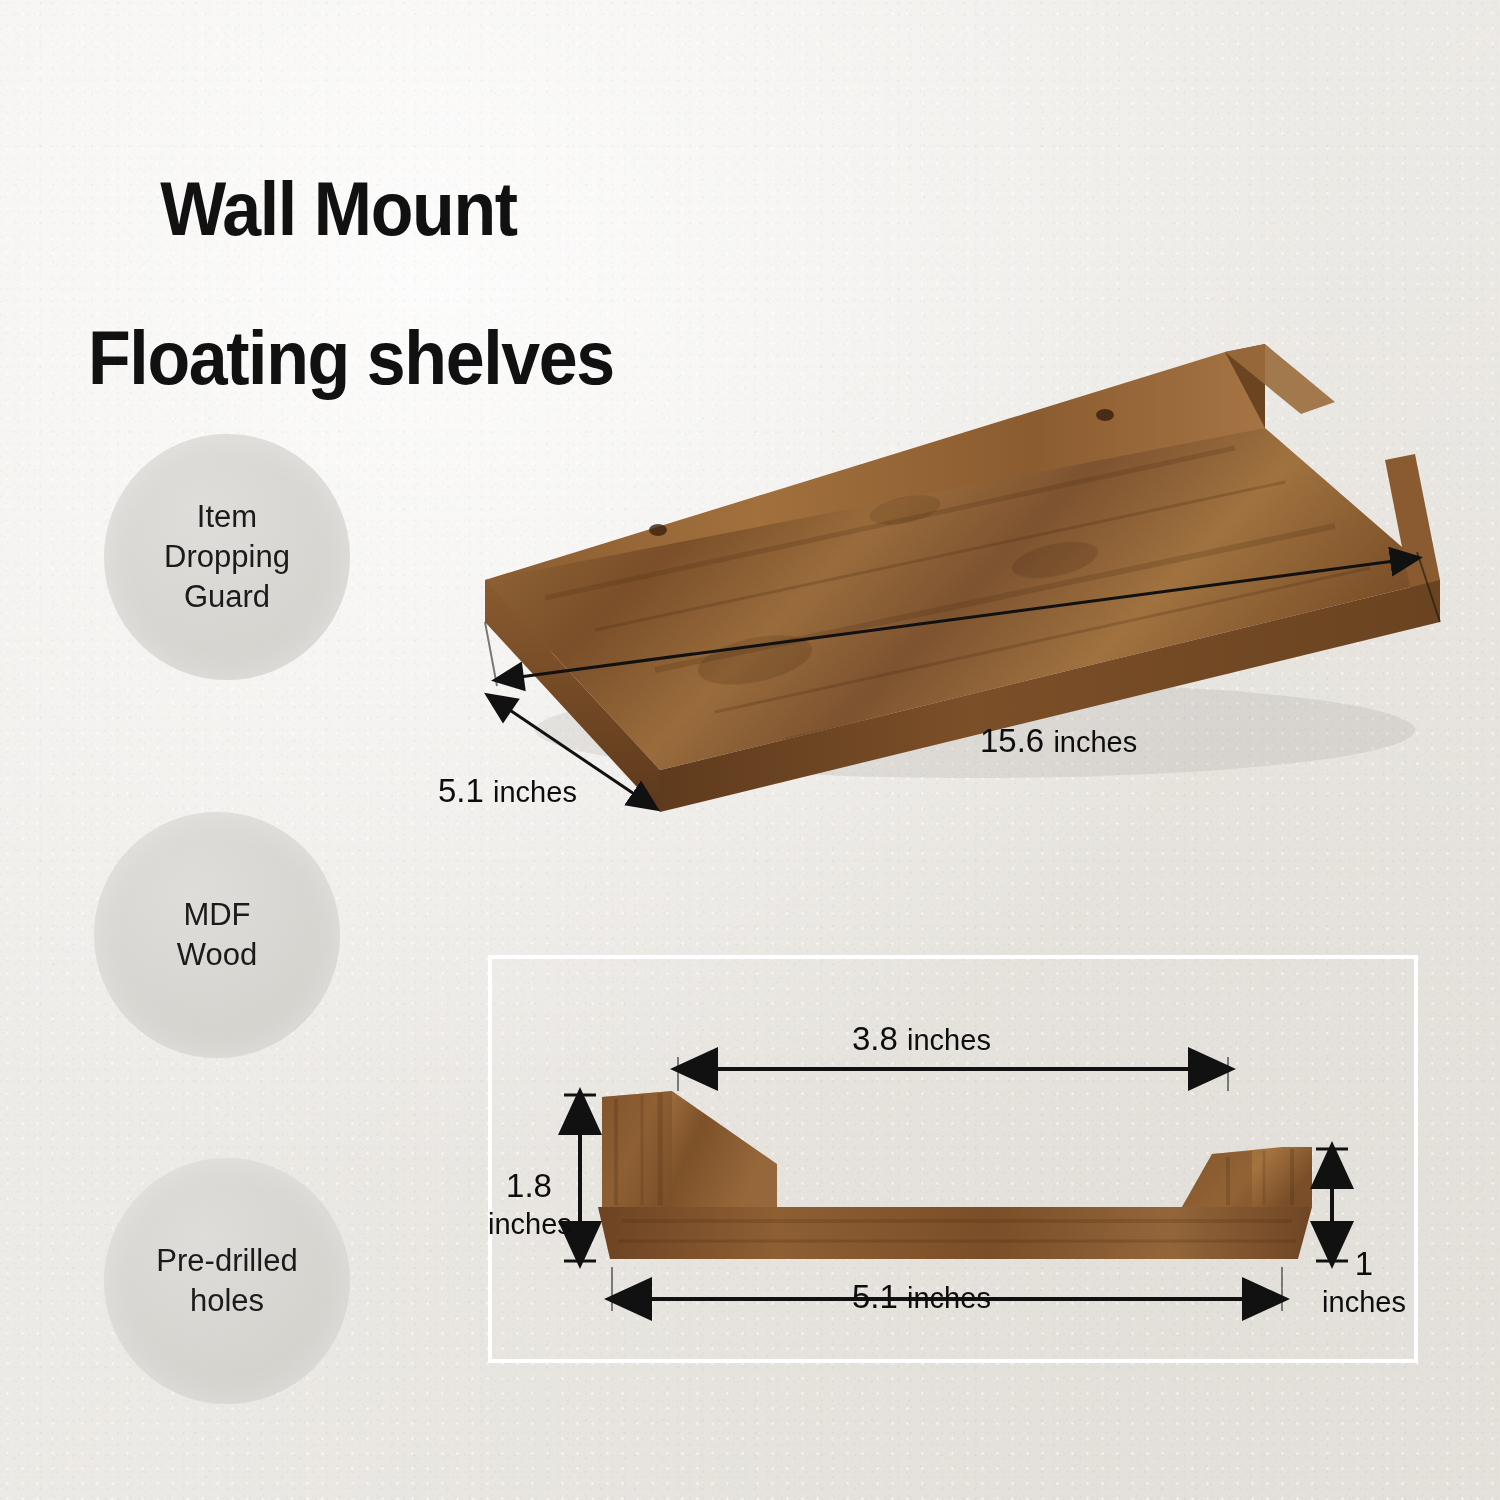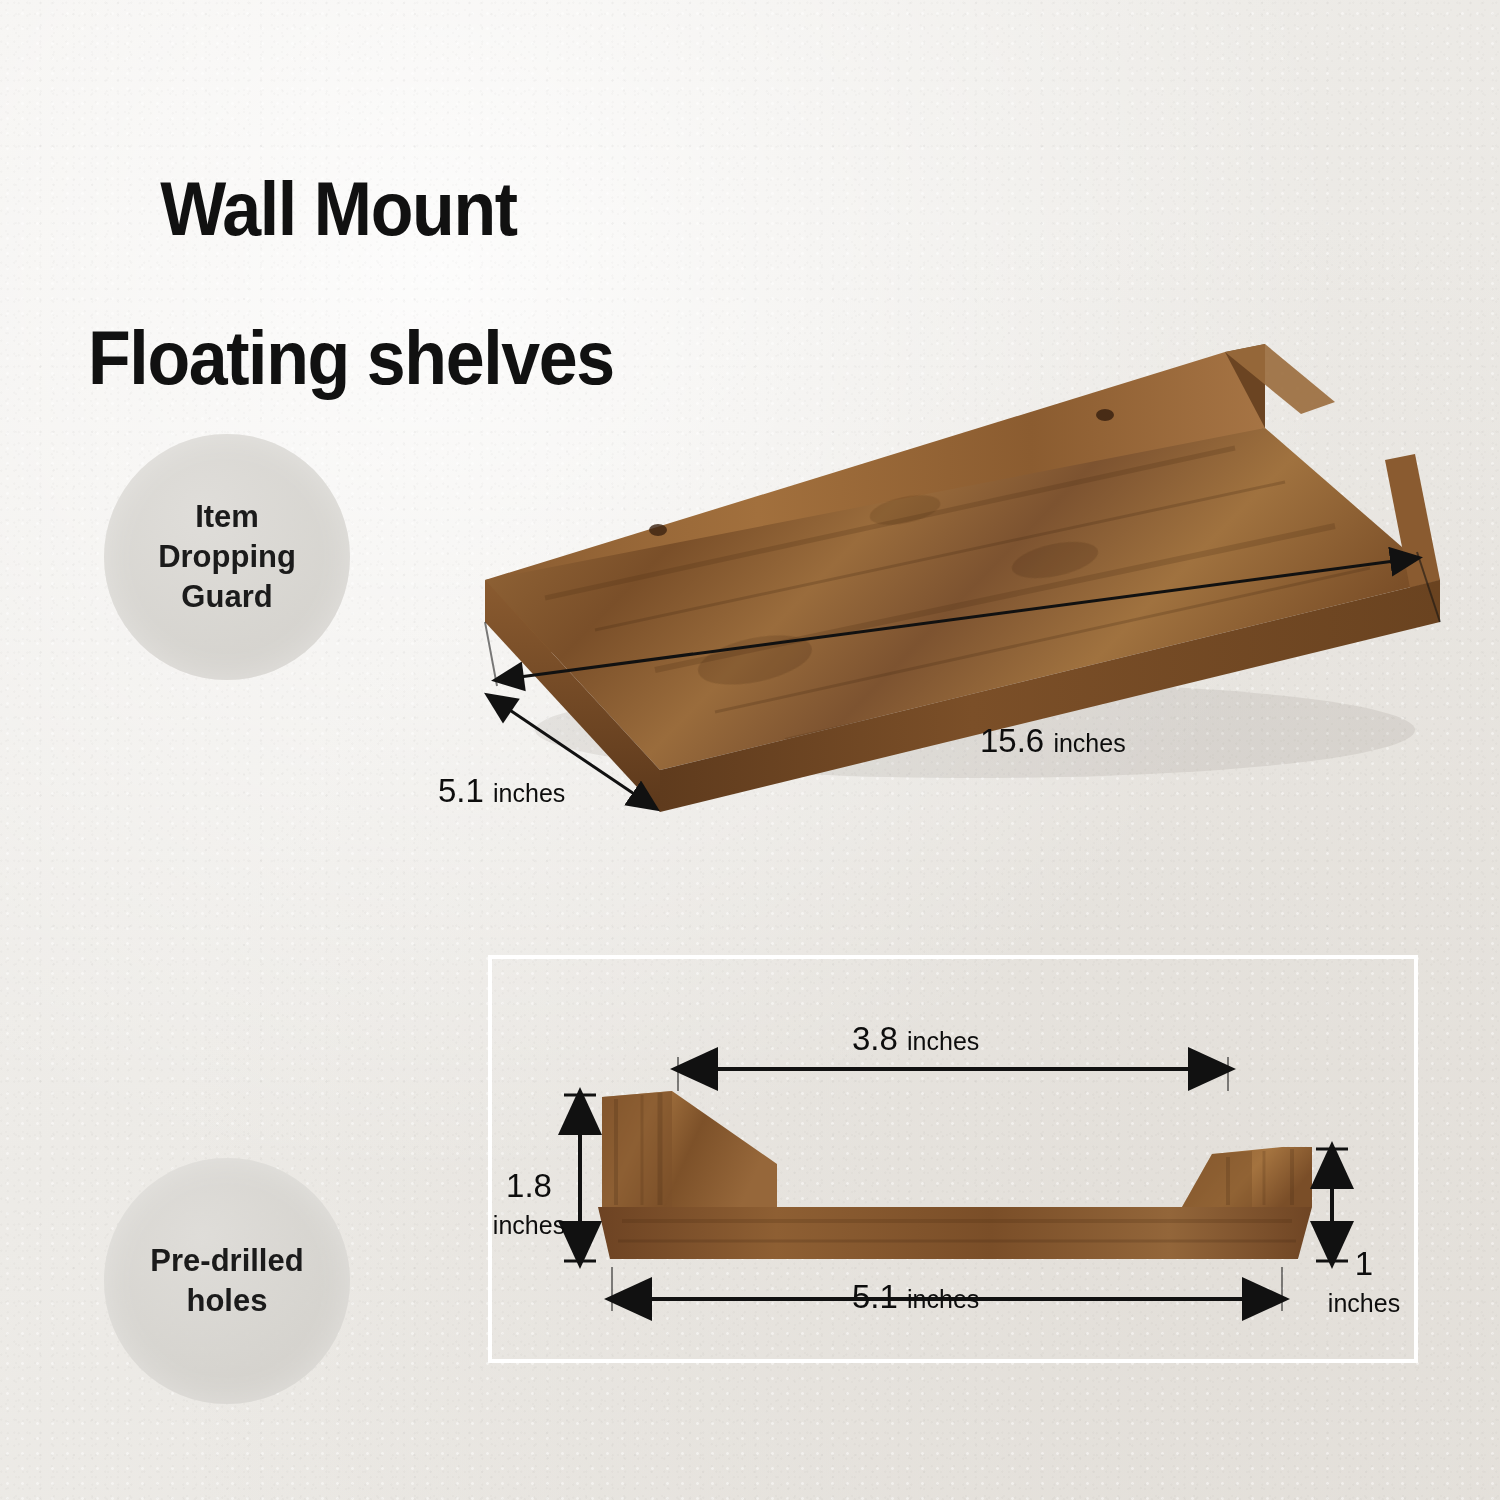--- a/index.html
+++ b/index.html
@@ -63,21 +63,21 @@
     width: 246px;
     height: 246px;
     border-radius: 50%;
     background: radial-gradient(circle at 40% 32%, rgba(222,220,216,0.95) 0%, rgba(213,211,206,0.92) 55%, rgba(205,202,197,0.88) 100%);
     display: flex;
     align-items: center;
     justify-content: center;
     text-align: center;
     color: #1b1b1b;
     font-size: 31px;
-    font-weight: bold;
+    font-weight: normal;
     line-height: 1.28;
     box-shadow: inset 0 0 34px rgba(255,255,255,0.35);
   }
   .bubble span { display: block; padding: 0 16px; white-space: pre-line; }
   #bubble-1 { left: 104px; top: 434px; }
   #bubble-2 { left: 94px; top: 812px; }
   #bubble-3 { left: 104px; top: 1158px; }
 
   
   #shelf-top {
@@ -89,21 +89,21 @@
   }
 
   
   .dim-label {
     position: absolute;
     color: #0d0d0d;
     font-size: 33px;
     font-weight: normal;
     white-space: nowrap;
   }
-  .dim-label .unit { font-size: 25px; }
+  .dim-label .unit { font-size: 29px; }
   .dim-label.stack { text-align: center; line-height: 1.12; white-space: normal; }
 
   #label-width-top { left: 980px; top: 722px; }
   #label-depth-top { left: 438px; top: 772px; }
 
   
   #profile-panel {
     position: absolute;
     left: 488px;
     top: 955px;
@@ -126,20 +126,24 @@
 
   <div class="headline">
     <span>Wall Mount</span>
     <span class="l2">Floating shelves</span>
   </div>
 
   <div class="bubble" id="bubble-1">
     <span>Item
 Dropping
 Guard</span>
+  </div>
+  <div class="bubble" id="bubble-2">
+    <span>MDF
+Wood</span>
   </div>
   <div class="bubble" id="bubble-3">
     <span>Pre-drilled
 holes</span>
   </div>
 
   <svg id="shelf-top" viewBox="0 0 1000 520">
     <defs>
       <linearGradient id="woodTop" x1="0" y1="0" x2="1" y2="0.35">
         <stop offset="0%" stop-color="#6e4524"></stop>

